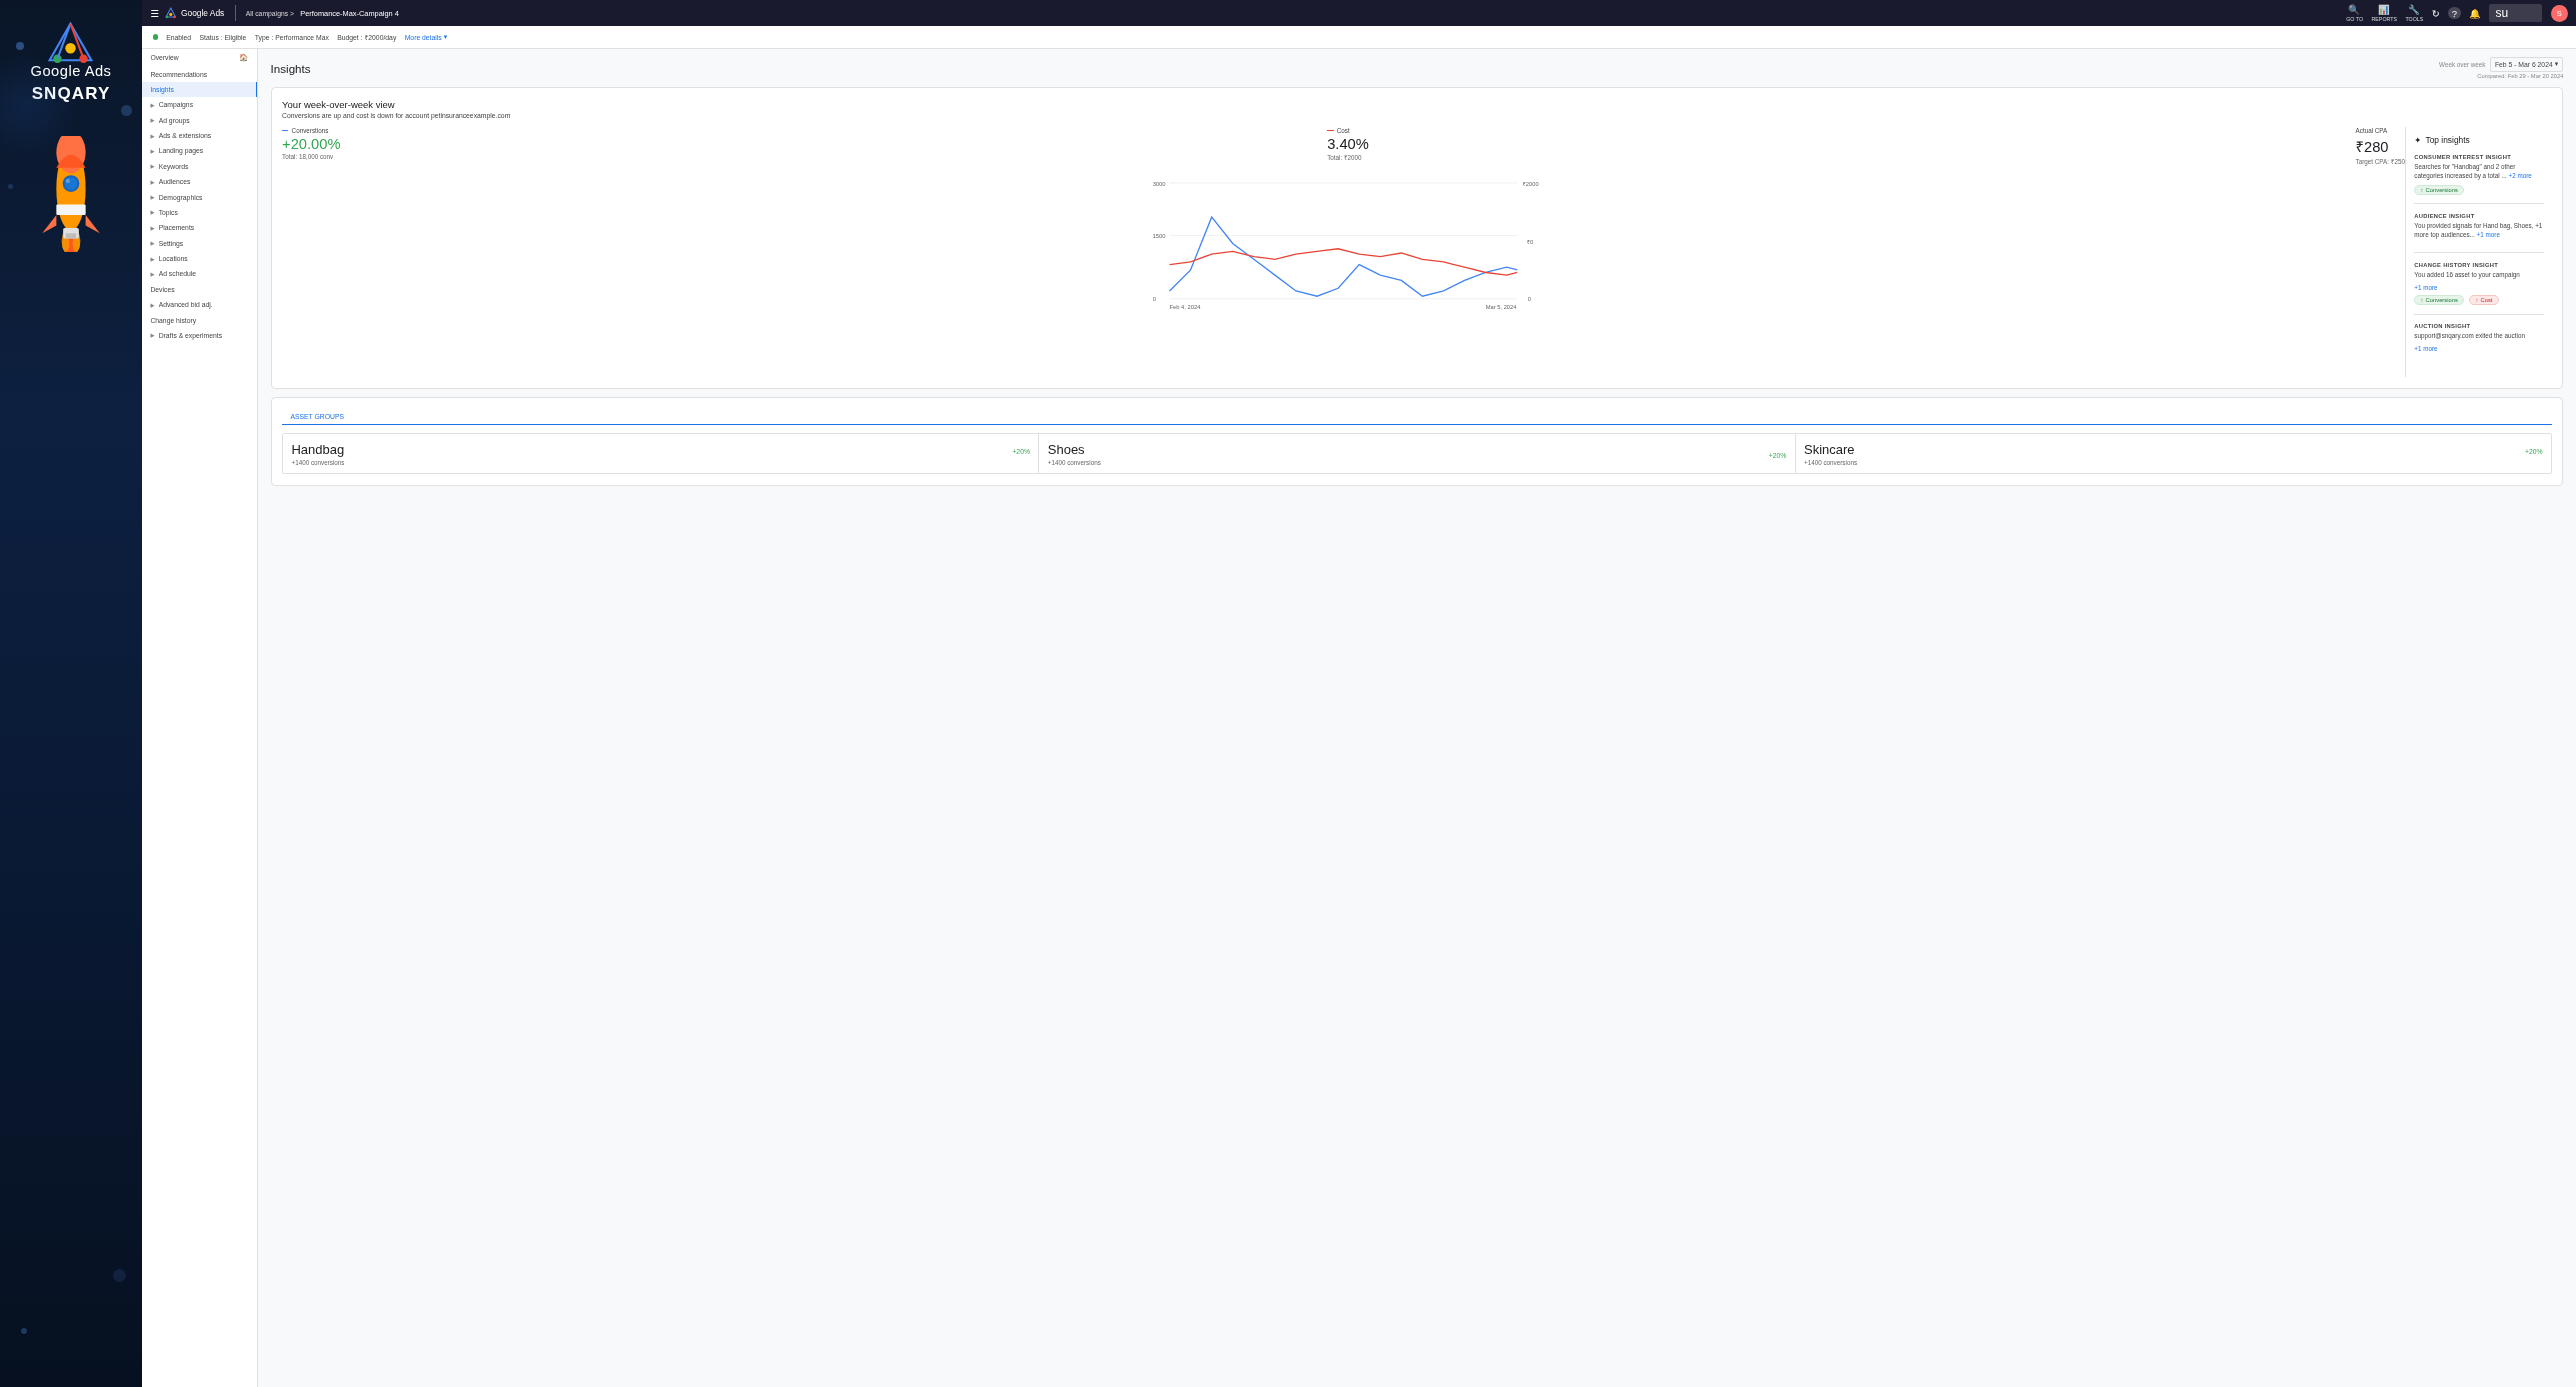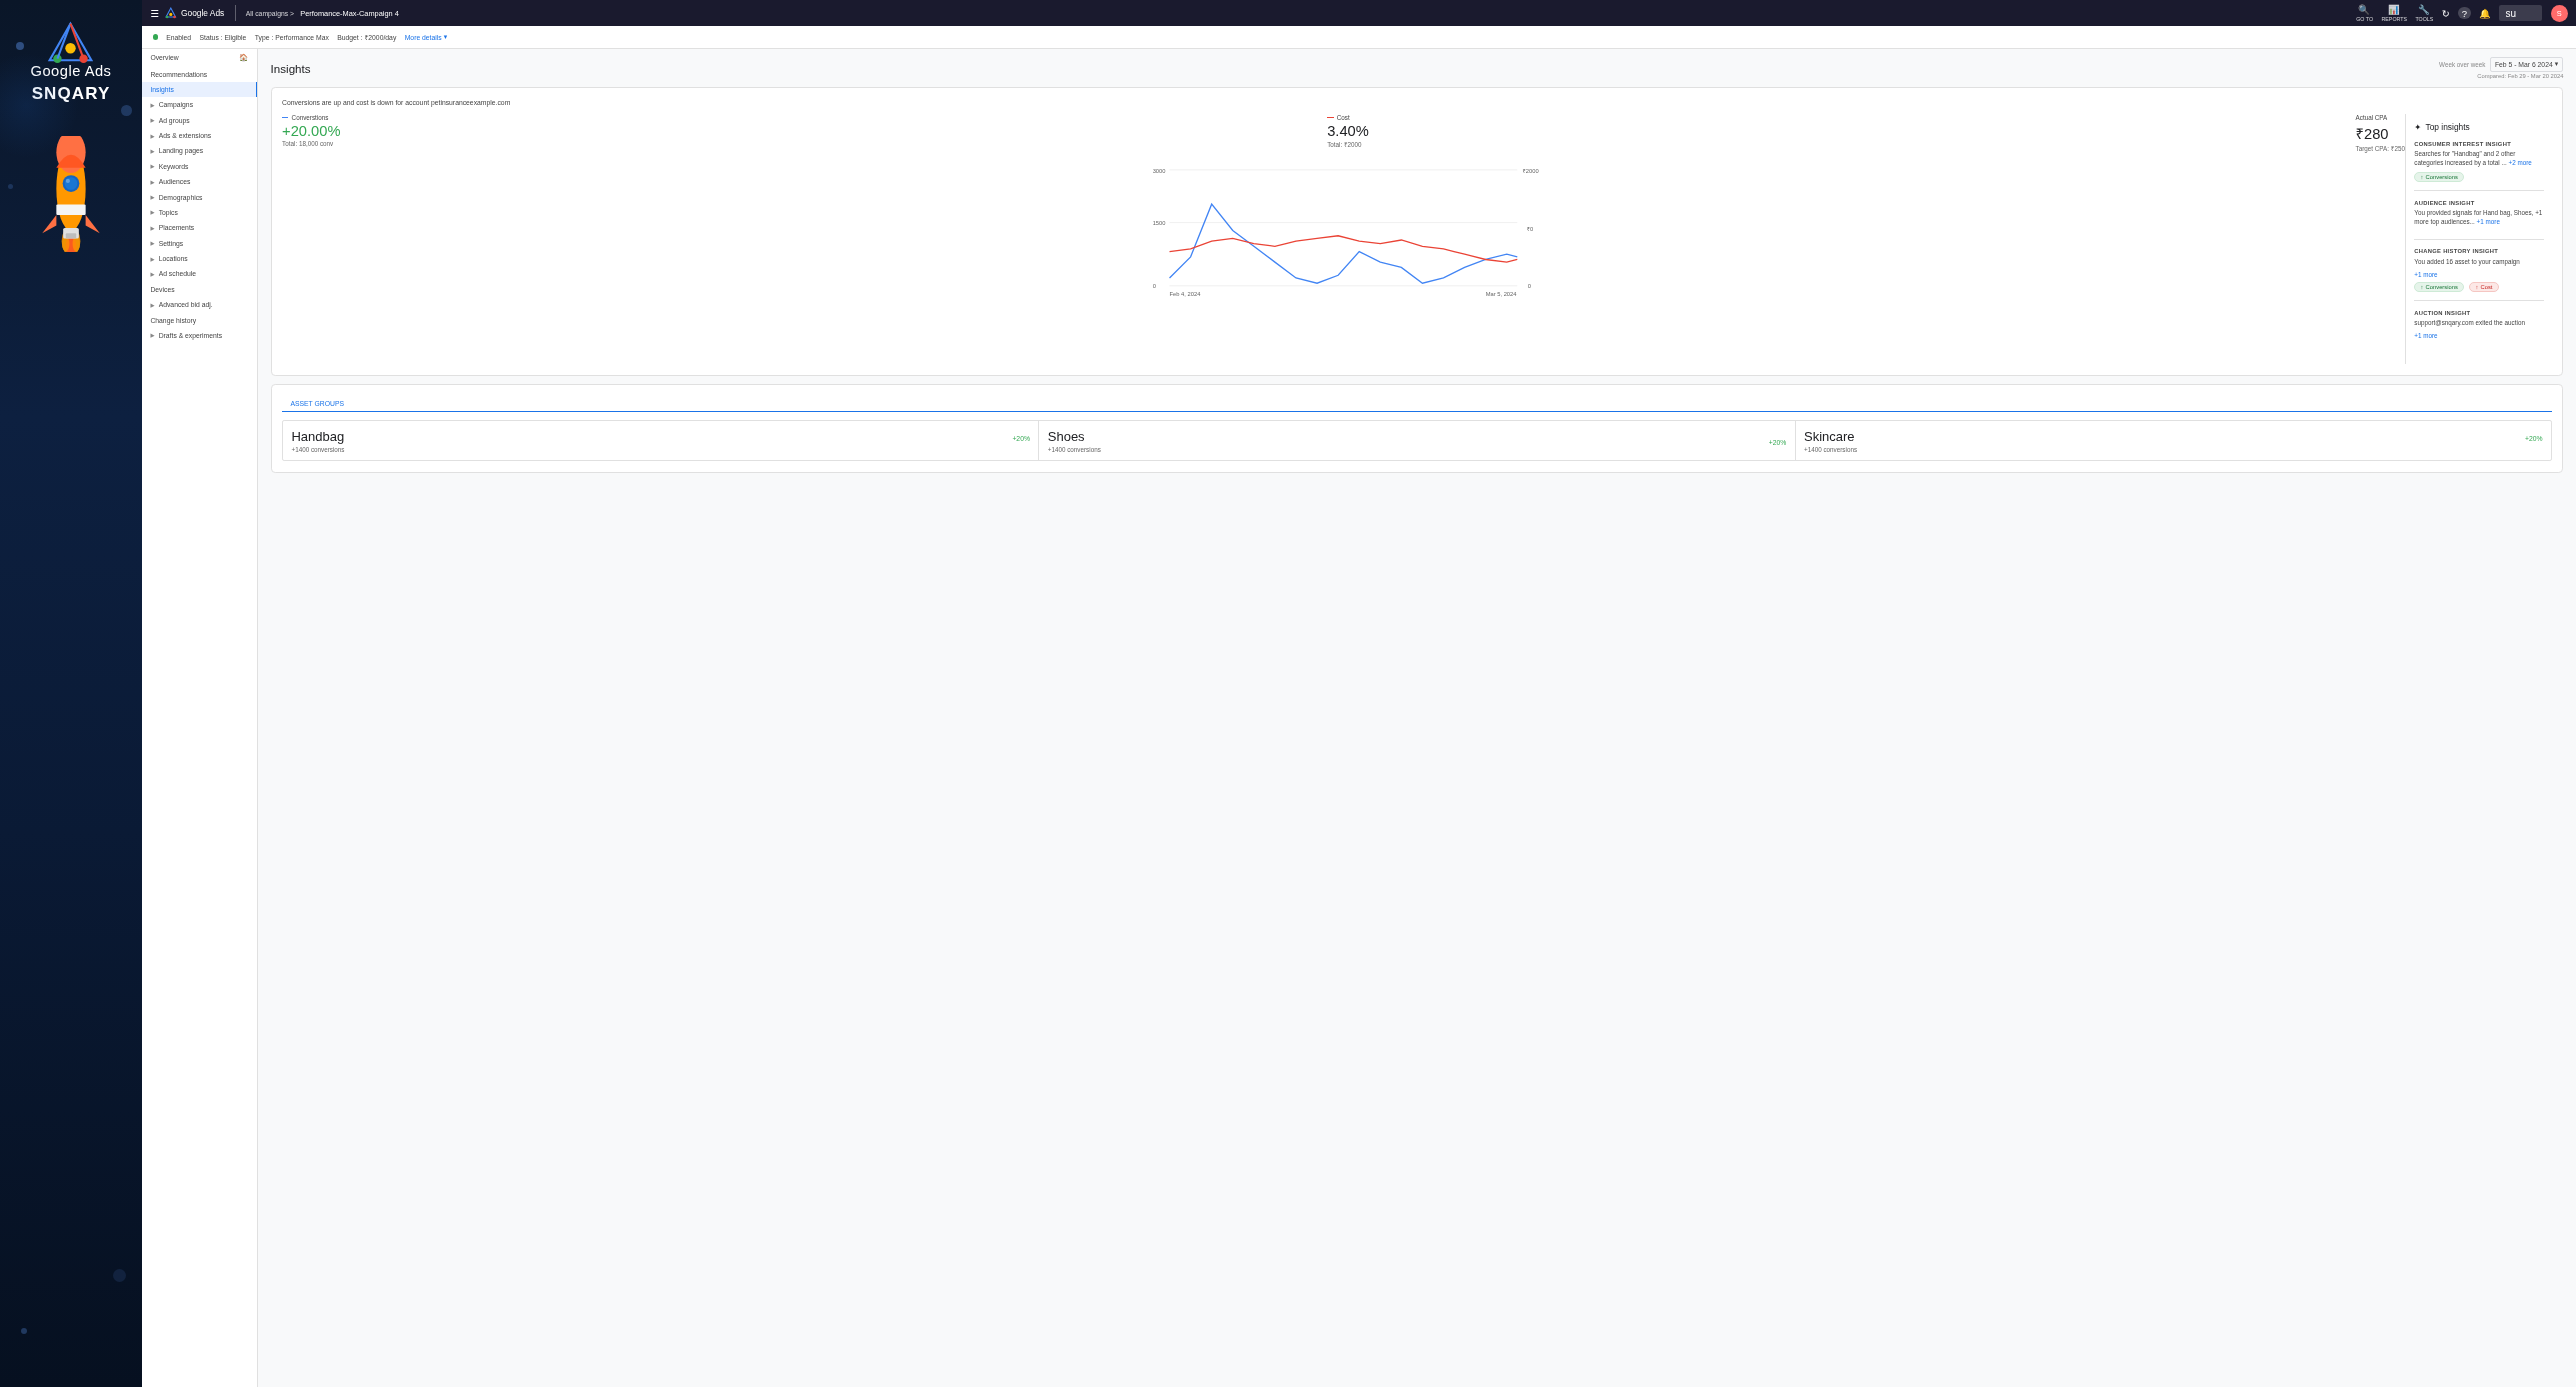--- a/index.html
+++ b/index.html
@@ -286,21 +286,21 @@
         <span class="icon">📊</span>
         <span>REPORTS</span>
       </div>
       <div class="nav-icon-btn">
         <span class="icon">🔧</span>
         <span>TOOLS</span>
       </div>
       <span style="color:white;font-size:9.5px;cursor:pointer;">↻</span>
       <span style="color:white;font-size:9.5px;cursor:pointer;background:rgba(255,255,255,0.2);border-radius:50%;width:12.6px;height:12.6px;display:flex;align-items:center;justify-content:center;">?</span>
       <span style="color:white;font-size:9.5px;cursor:pointer;">🔔</span>
-      <input class="nav-search-box" value="su" style="background: rgba(255, 255, 255, 0.15); border: none; border-radius: 2.1px; padding: 2.1px 6.3px; color: white; width: 43px; font-size: 10px;">
+      <input class="nav-search-box" value="su" style="background: rgba(255, 255, 255, 0.15); border: none; border-radius: 2.1px; padding: 2.1px 6.3px; color: white; width: 53px; font-size: 12px;">
       <div class="nav-avatar">S</div>
     </div>
   </div>
 
   <div class="campaign-bar">
     <div class="status-dot"></div>
     <span class="campaign-info-item">Enabled</span>
     <span class="campaign-info-item">Status : Eligible</span>
     <span class="campaign-info-item">Type : Performance Max</span>
     <span class="campaign-info-item">Budget : ₹2000/day</span>
@@ -397,20 +397,21 @@
             <div class="date-dropdown">
               <span>Feb 5 - Mar 6 2024</span>
               <span>▾</span>
             </div>
           </div>
           <div class="compared-text">Compared: Feb 29 - Mar 20 2024</div>
         </div>
       </div>
 
       <div class="week-view-card">
+        <h2 class="week-view-title">Your week-over-week view</h2>
         <p class="week-view-subtitle">Conversions are up and cost is down for account petinsuranceexample.com</p>
 
         <div class="metrics-chart-container">
           <div class="metrics-left">
 
             <div class="metrics-row">
               <div class="metric-item">
                 <div class="metric-legend">
                   <span class="metric-legend-dot blue"></span>
                   <span>Converstions</span>

